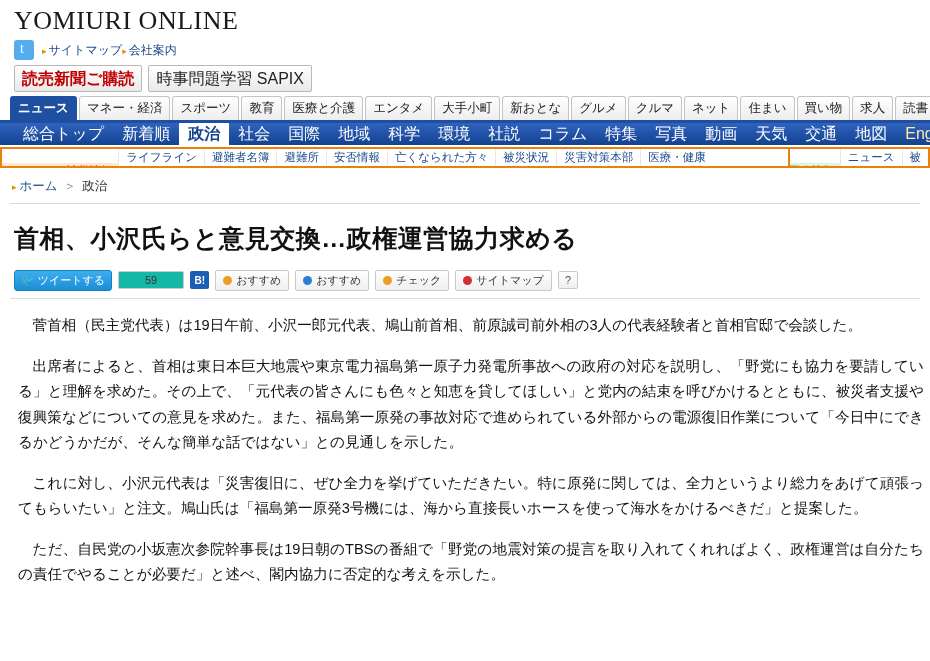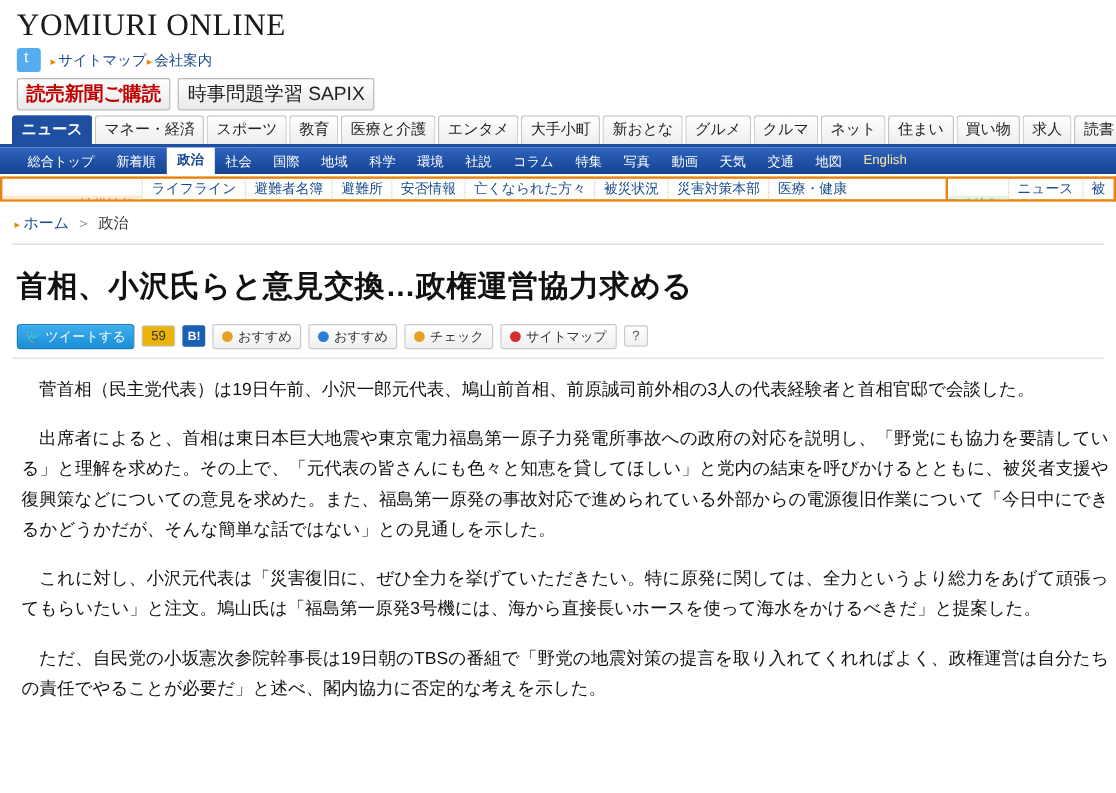--- a/index.html
+++ b/index.html
@@ -106,21 +106,21 @@
   .subnav {
     background: linear-gradient(#2f63bf, #13428f);
     display: flex;
     align-items: center;
     height: 22px;
     padding-left: 14px;
     gap: 0;
   }
   .subnav .item {
     color: #ffffff;
-    font-size: 11px;
+    font-size: 16px;
     padding: 0 9px;
     white-space: nowrap;
   }
   .subnav .item.sel {
     background: #ffffff;
     color: #13428f;
     font-weight: bold;
     height: 22px;
     line-height: 22px;
   }
@@ -217,24 +217,24 @@
     background: linear-gradient(#3eaeee, #1b8ed6);
     border: 1px solid #1a7fc0;
     color: #fff;
     font-size: 11px;
     padding: 2px 6px;
     border-radius: 3px;
     gap: 3px;
   }
   .tweet-count {
     border: 1px solid #c9c9c9;
-    background: #eab308;
+    background: #14b8a6;
     font-size: 11px;
     color: #333;
-    padding: 2px 7px;
+    padding: 2px 26px;
     border-radius: 2px;
   }
   .sq {
     width: 19px; height: 18px;
     display: flex; align-items: center; justify-content: center;
     font-size: 10px; font-weight: bold; color: #fff;
     border-radius: 2px;
   }
   .sq.hatena { background: #1a5fb4; }
   .chip {

